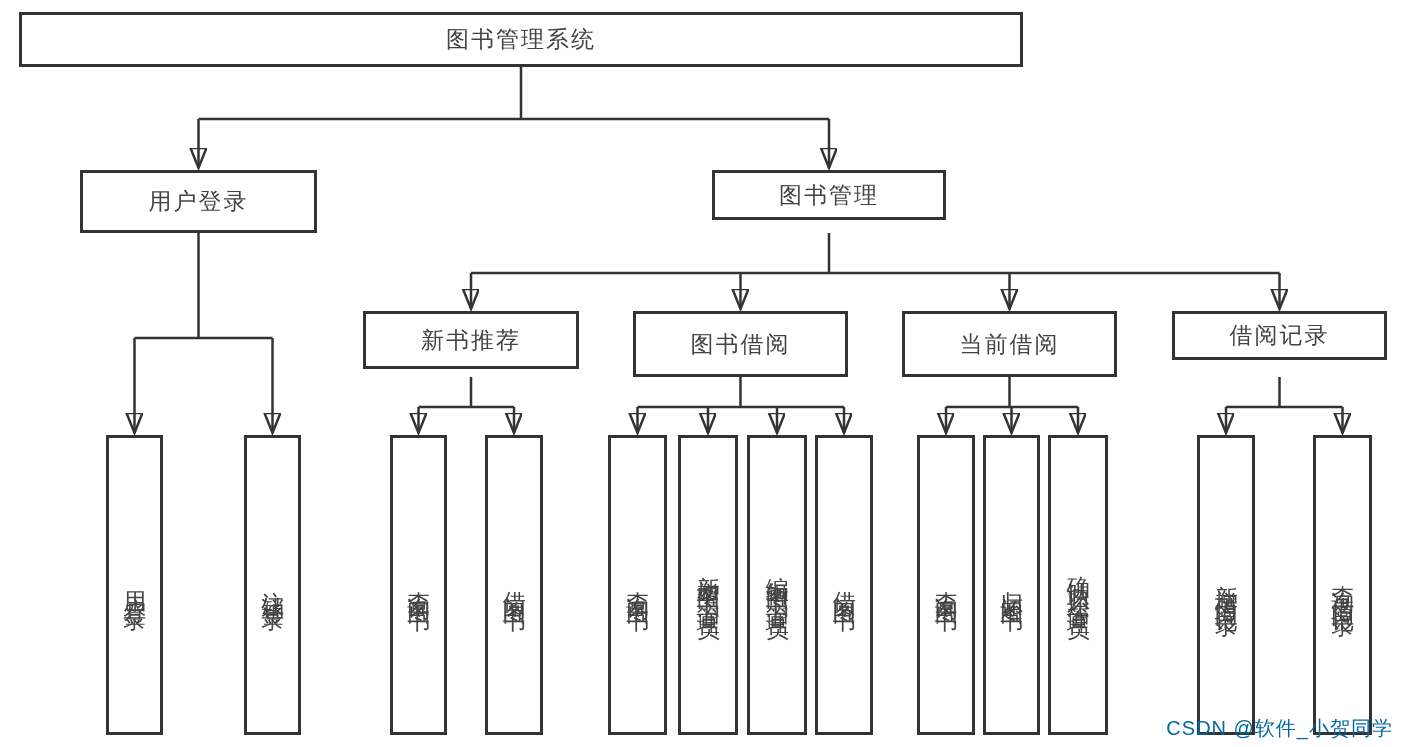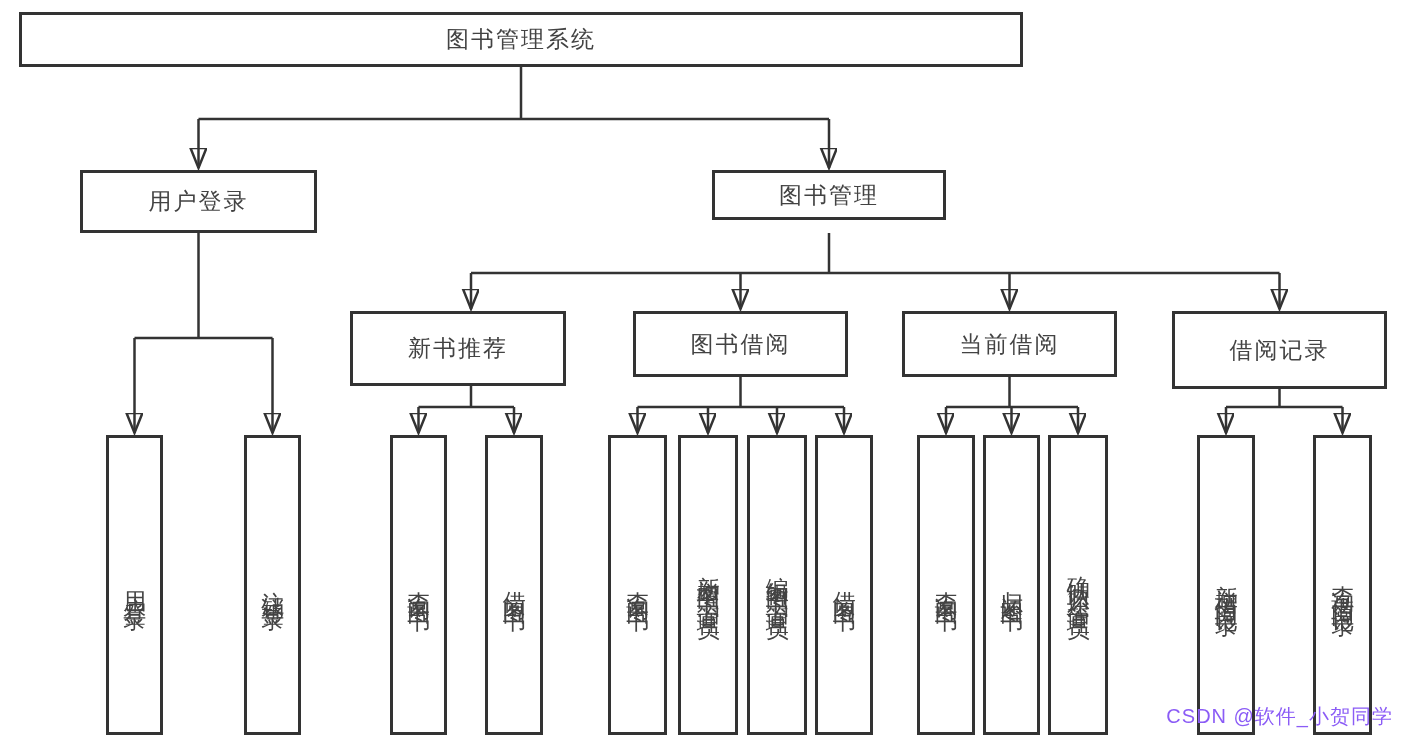--- a/index.html
+++ b/index.html
@@ -47,24 +47,24 @@
     writing-mode: vertical-rl;
     text-orientation: mixed;
     font-size: 23px;
     letter-spacing: 6px;
     line-height: 1.2;
     white-space: nowrap;
   }
   .watermark {
     position: absolute;
     right: 12px;
-    bottom: 17px;
+    bottom: 5px;
     font-size: 20px;
     letter-spacing: 1px;
-    color: #8b5cf6;
+    color: #0369a1;
     white-space: nowrap;
   }
 </style>
 </head>
 <body>
 
 <div class="stage">
 
   <svg class="connectors" viewBox="0 0 1405 747" xmlns="http://www.w3.org/2000/svg">
     <defs>
@@ -125,30 +125,30 @@
     <span class="h-label">图书管理系统</span>
   </div>
 
   <div class="box" style="left:80px; top:170px; width:237px; height:63px;">
     <span class="h-label">用户登录</span>
   </div>
   <div class="box" style="left:712px; top:170px; width:234px; height:50px;">
     <span class="h-label">图书管理</span>
   </div>
 
-  <div class="box" style="left:350px; top:311px; width:216px; height:75px;justify-content:center;">
+  <div class="box" style="left:363px; top:311px; width:216px; height:58px;justify-content:center;">
     <span class="h-label">新书推荐</span>
   </div>
   <div class="box" style="left:902px; top:311px; width:215px; height:66px;">
     <span class="h-label">当前借阅</span>
   </div>
   <div class="box" style="left:633px; top:311px; width:215px; height:66px;">
     <span class="h-label">图书借阅</span>
   </div>
-  <div class="box" style="left:1172px; top:311px; width:215px; height:78px;">
+  <div class="box" style="left:1172px; top:311px; width:215px; height:49px;">
     <span class="h-label">借阅记录</span>
   </div>
 
   <div class="box vert" style="left:106px; top:435px; width:57px; height:300px;">
     <span class="v-label">用户登录</span>
   </div>
   <div class="box vert" style="left:244px; top:435px; width:57px; height:300px;">
     <span class="v-label">注销登录</span>
   </div>
 

